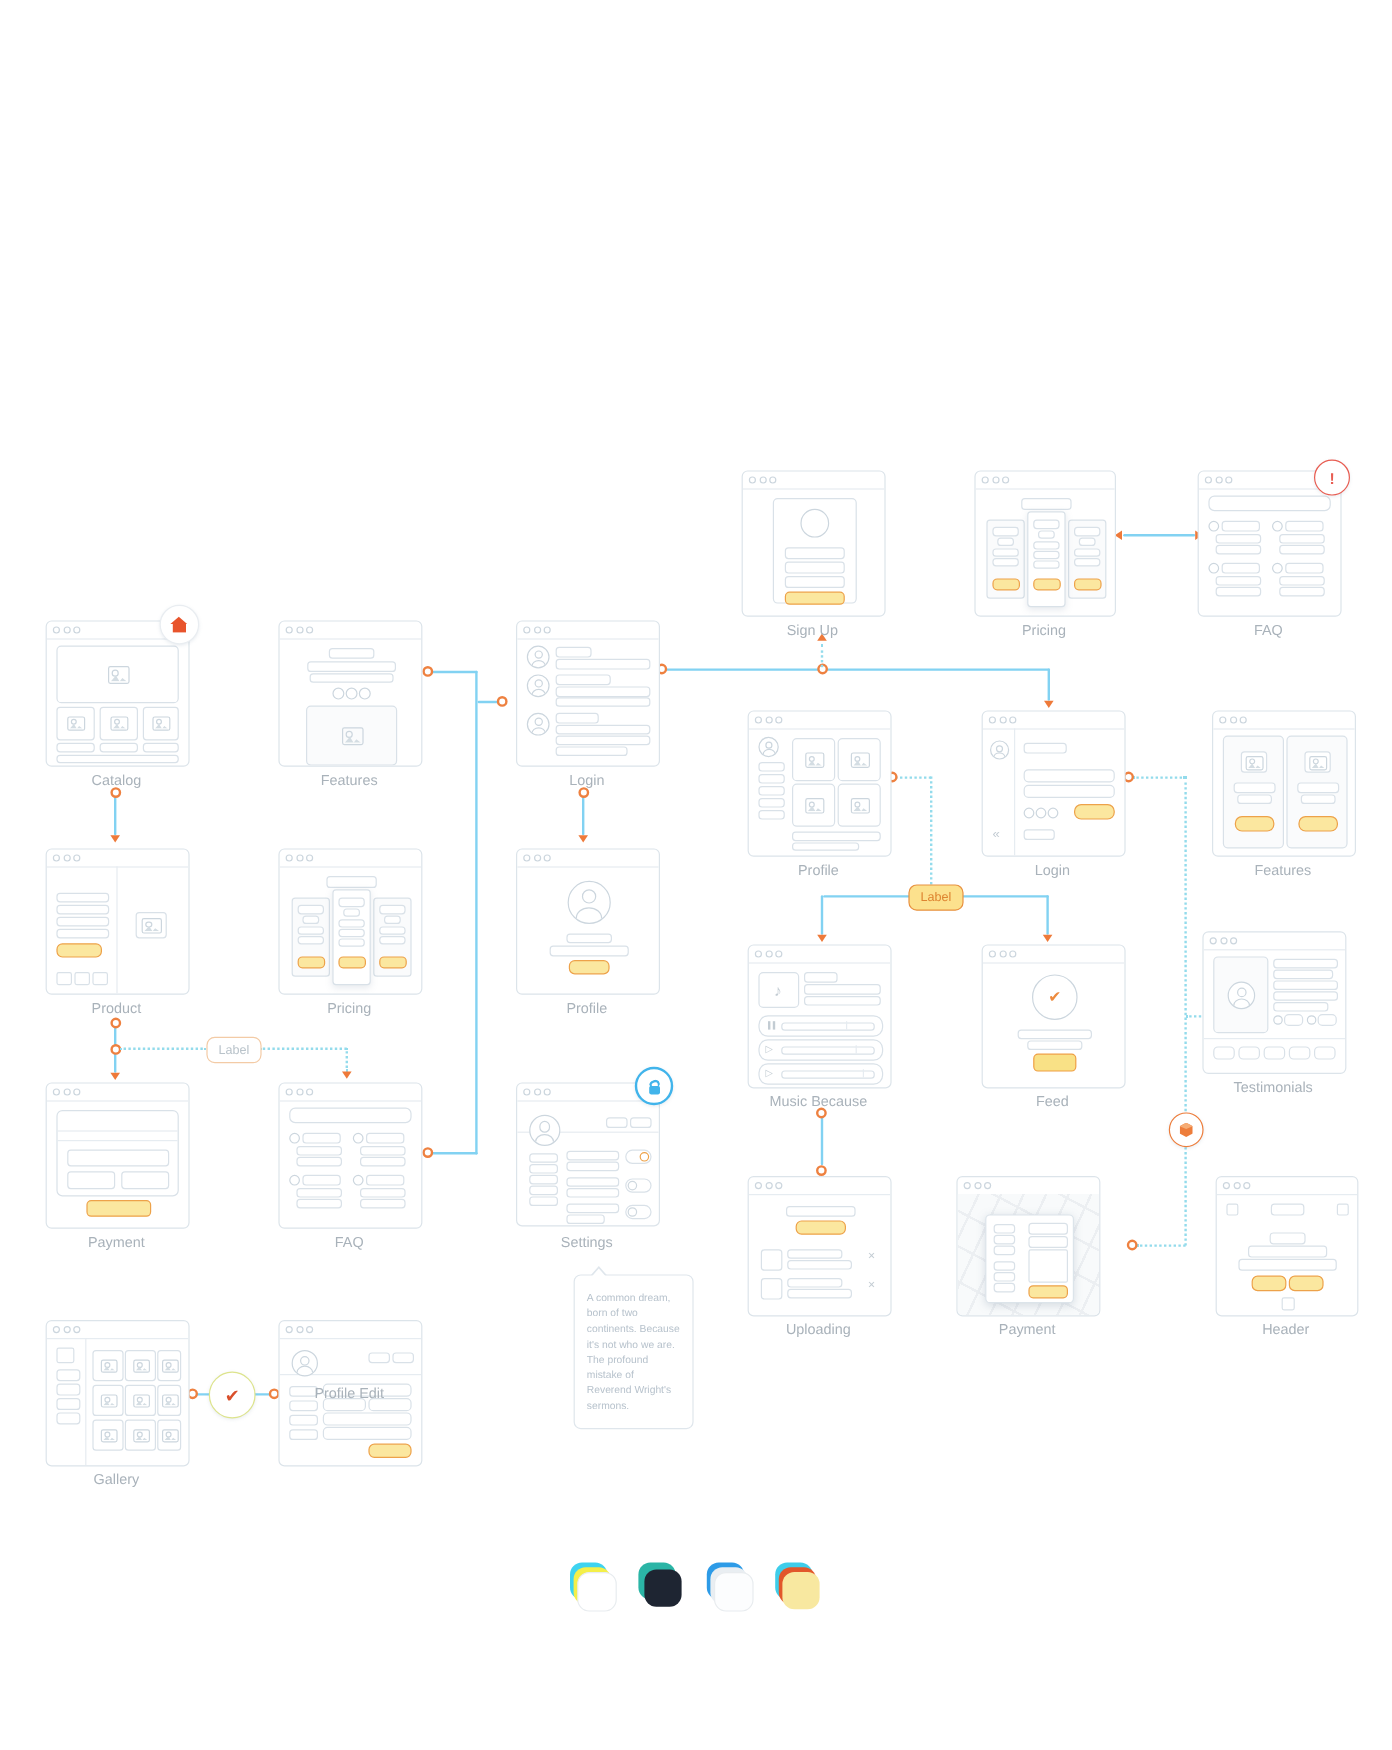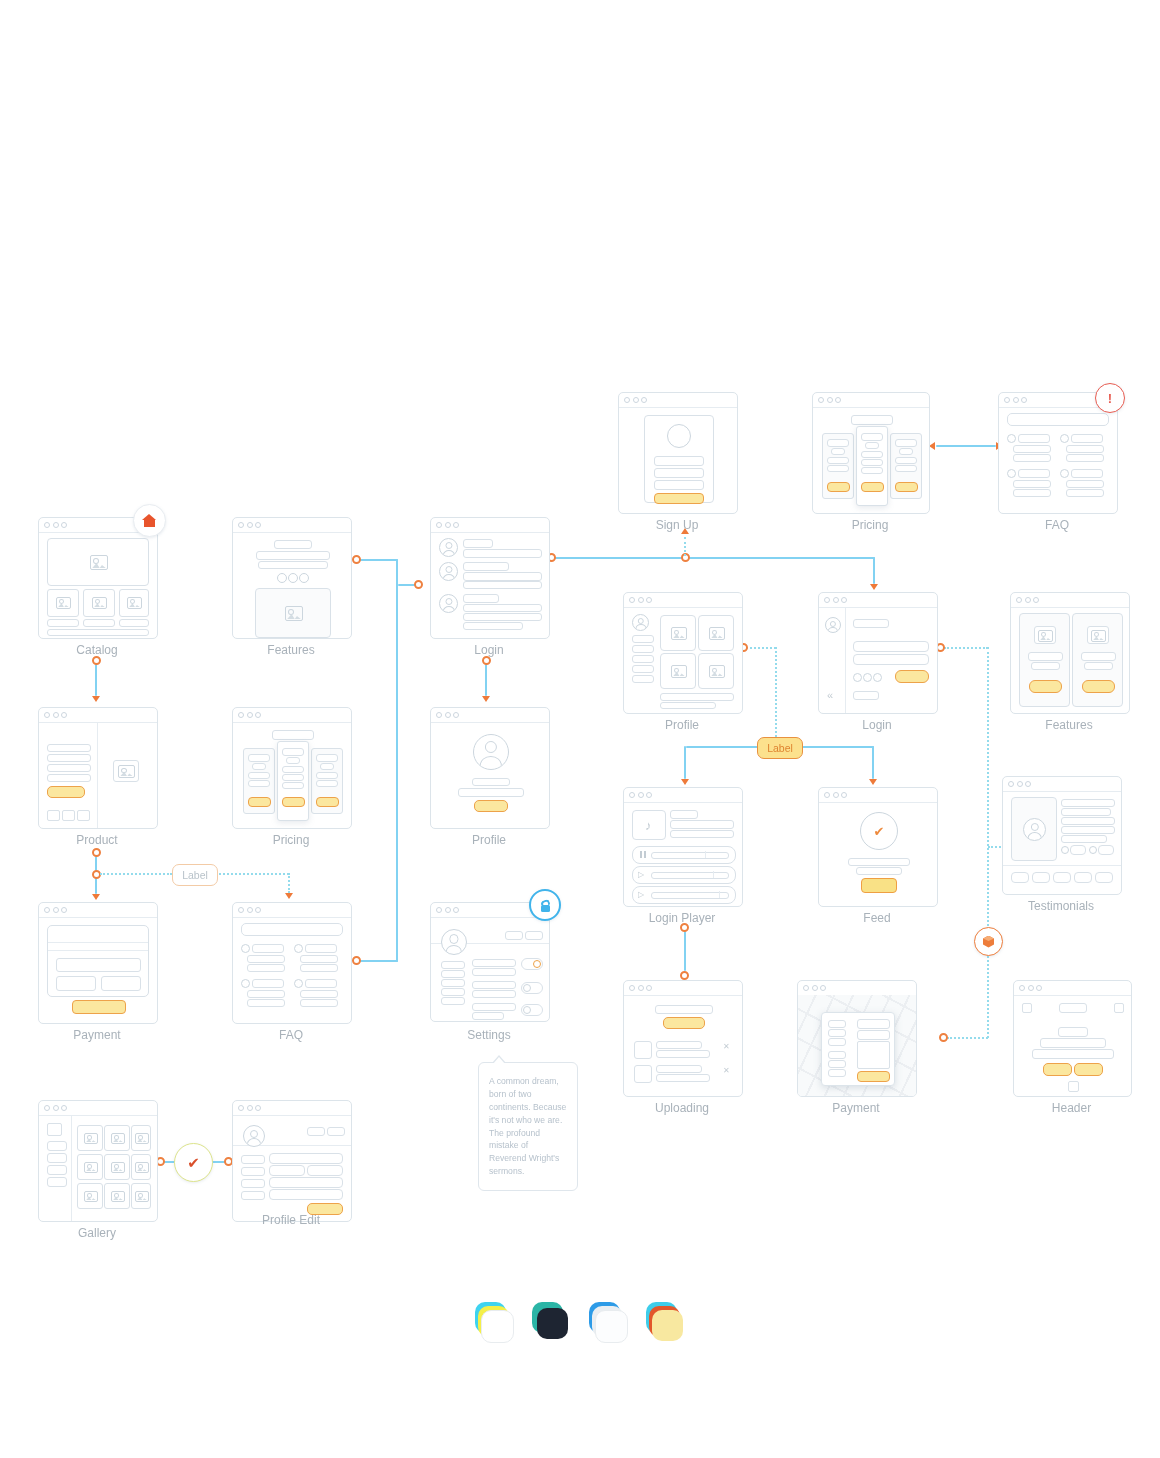--- a/index.html
+++ b/index.html
@@ -450,21 +450,21 @@
       <span class="gly" style="left:5px;top:4px;font-size:8px">▷</span>
         <div class="ln" style="left:18px;top:5px;width:76px;height:5px"></div>
         <div class="vdiv" style="left:80px;top:4px;height:7px"></div>
     </div>
     <div class="ln rel" style="left:8px;top:98px;width:102px;height:16px;border-radius:8px">
       <span class="gly" style="left:5px;top:4px;font-size:8px">▷</span>
         <div class="ln" style="left:18px;top:5px;width:76px;height:5px"></div>
         <div class="vdiv" style="left:86px;top:4px;height:7px"></div>
     </div>
   </div>
-  <div class="wlabel" style="left:623px;top:911px;width:118px">Login Player</div>
+  <div class="wlabel" style="left:623px;top:911px;width:118px">Music Because</div>
 
   <div class="w" style="left:818px;top:787px;width:118px;height:118px">
     <div class="bar">
         <i class="bd"></i>
         <i class="bd"></i>
         <i class="bd"></i>
       </div>
     <div class="circ" style="left:41px;top:24px;width:36px;height:36px;display:flex;align-items:center;justify-content:center">
       <span style="color:#ED8A3E;font-size:13px">✔</span>
     </div>
@@ -692,21 +692,21 @@
       <div class="ln" style="left:8px;top:66px;width:22px;height:7px"></div>
       <div class="ln" style="left:8px;top:78px;width:22px;height:7px"></div>
       <div class="ln" style="left:8px;top:90px;width:22px;height:7px"></div>
     <div class="ln" style="left:36px;top:52px;width:72px;height:9px;border-radius:4px"></div>
     <div class="ln" style="left:36px;top:64px;width:34px;height:9px;border-radius:4px"></div>
       <div class="ln" style="left:74px;top:64px;width:34px;height:9px;border-radius:4px"></div>
     <div class="ln" style="left:36px;top:76px;width:72px;height:9px;border-radius:4px"></div>
     <div class="ln" style="left:36px;top:88px;width:72px;height:9px;border-radius:4px"></div>
     <div class="btn" style="left:74px;top:102px;width:34px;height:10px;border-radius:5px"></div>
   </div>
-  <div class="wlabel" style="left:232px;top:1213px;width:118px">Profile Edit</div>
+  <div class="wlabel" style="left:232px;top:1154px;width:118px">Profile Edit</div>
 
   <div class="cbadge" style="left:133px;top:504px;width:31px;height:31px;border:1px solid #E9EDF1">
     <span class="homeg"></span>
   </div>
   <div class="cbadge" style="left:1095px;top:383px;width:28px;height:28px;border:1.5px solid #E85D52;color:#E85D52;font-size:13px;font-weight:bold">
     <span>!</span>
   </div>
   <div class="cbadge" style="left:529px;top:889px;width:28px;height:28px;border:2px solid #41B4EB">
     <span class="lockg"></span>
   </div>

